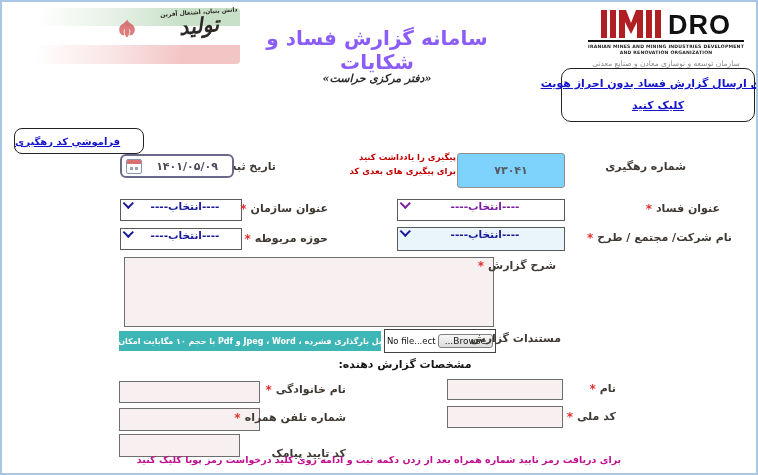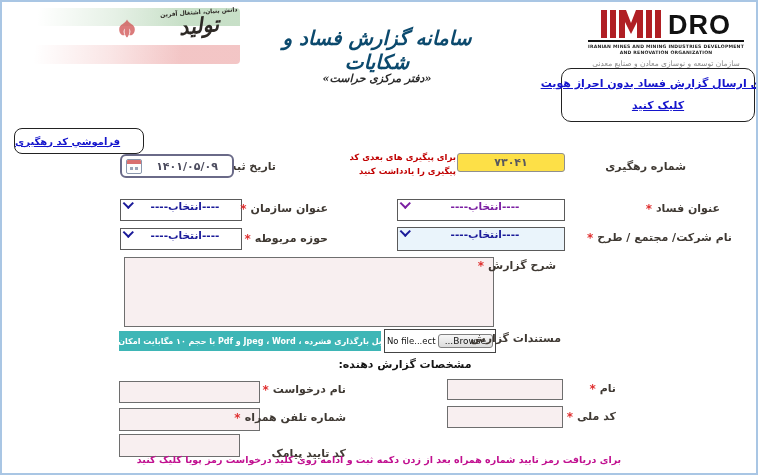--- a/index.html
+++ b/index.html
@@ -13,22 +13,22 @@
     background:linear-gradient(180deg,rgba(70,150,70,.30) 0 33%,rgba(255,255,255,.95) 33% 66%,rgba(215,65,65,.30) 66% 100%);
     border-radius:4px;}
   .flag::after{content:"";position:absolute;inset:0;
     background:linear-gradient(95deg,#fff 0 12%,rgba(255,255,255,.55) 45%,rgba(255,255,255,0) 75%);}
   .emblem{position:absolute;left:104px;top:9px;width:26px;height:26px;z-index:2;opacity:.75;}
   .slogan{position:absolute;right:2px;top:0;z-index:2;text-align:center;color:#2e2a26;direction:rtl;}
   .slogan-small{font-size:6px;font-weight:bold;transform:rotate(-4deg);}
   .slogan-main{font-size:21px;font-weight:bold;font-style:italic;transform:rotate(-6deg);margin-top:-2px;
     font-family:"DejaVu Serif","DejaVu Sans",serif;}
   .title-main{position:absolute;left:250px;top:24px;width:250px;text-align:center;direction:rtl;
-    font-family:"DejaVu Serif","DejaVu Sans",serif;font-style:italic;font-weight:bold;
-    font-size:20px;color:#0c4a6e;}
+    font-family:"DejaVu Serif","DejaVu Sans",serif;font-weight:bold;
+    font-size:20px;color:#8b5cf6;}
   .title-sub{position:absolute;left:290px;top:70px;width:170px;text-align:center;direction:rtl;
     font-family:"DejaVu Serif","DejaVu Sans",serif;font-style:italic;font-weight:bold;
     font-size:11px;color:#2a2a2a;}
   .imidro{position:absolute;right:10px;top:6px;width:160px;text-align:center;}
   .imidro-mark{display:flex;align-items:flex-end;justify-content:center;gap:3px;height:30px;}
   .dro{font-size:27px;line-height:26px;font-weight:bold;letter-spacing:1px;color:#111;
     font-family:"Liberation Sans","DejaVu Sans",sans-serif;}
   .imidro-rule{height:2px;background:#111;margin:2px 2px 2px 2px;}
   .imidro-en{font-size:4.6px;font-weight:bold;color:#222;letter-spacing:.2px;line-height:1.4;}
   .imidro-fa{font-size:7.5px;color:#8a8a8a;direction:rtl;margin-top:2px;}
@@ -38,22 +38,22 @@
     color:#1414cc;direction:rtl;cursor:pointer;}
   .btn span{text-decoration:underline;font-weight:bold;white-space:nowrap;}
   .btn-status{left:14px;top:68px;width:188px;height:42px;font-size:10.5px;}
   .btn-anon{left:559px;top:66px;width:192px;height:52px;font-size:11px;line-height:2;}
   .btn-forgot{left:12px;top:126px;width:128px;height:24px;font-size:10px;border-radius:8px;align-items:flex-end;}
   
   .lblg{position:absolute;direction:rtl;display:flex;align-items:center;gap:4px;
     font-size:11px;font-weight:bold;color:#3f3933;white-space:nowrap;}
   .star{color:#e03030;font-size:12px;line-height:10px;}
   
-  .track{position:absolute;left:455px;top:151px;width:108px;height:19px;box-sizing:border-box;
-    background:#fde047;border:1px solid #8f8f8f;border-radius:3px;
+  .track{position:absolute;left:455px;top:151px;width:108px;height:35px;box-sizing:border-box;
+    background:#7dd3fc;border:1px solid #8f8f8f;border-radius:3px;
     display:flex;align-items:center;justify-content:center;
     color:#58585f;font-size:11px;font-weight:bold;}
   .rednote{position:absolute;left:328px;top:149px;width:126px;direction:rtl;text-align:right;
     font-size:8.5px;font-weight:bold;color:#c00000;line-height:1.6;}
   .dateinput{position:absolute;left:118px;top:152px;width:114px;height:24px;box-sizing:border-box;
     background:#fff;border:2px solid #6a6a88;border-radius:6px;
     display:flex;align-items:center;gap:4px;padding:0 4px;}
   .cal{width:14px;height:13px;border:1px solid #8a97ad;background:#fdfdfd;border-radius:2px;position:relative;}
   .cal::before{content:"";position:absolute;left:0;top:0;right:0;height:4px;background:#d97070;border-radius:1px 1px 0 0;}
   .cal::after{content:"";position:absolute;left:3px;top:7px;width:3px;height:3px;background:#9aa4b8;
@@ -122,22 +122,22 @@
   </div>
   <div class="btn btn-forgot">
     <span>فراموشي کد رهگیری</span>
   </div>
 
   <div class="lblg" style="right:70px;top:158px;">
     <span>شماره رهگیری</span>
   </div>
   <div class="track">۷۳۰۴۱</div>
   <div class="rednote">
+    <div>پیگیری را یادداشت کنید</div>
     <div>برای پیگیری های بعدی کد</div>
-    <div>پیگیری را یادداشت کنید</div>
   </div>
   <div class="lblg" style="right:480px;top:158px;">
     <span>تاریخ ثبت</span>
   </div>
   <div class="dateinput">
     <div class="cal"></div>
     <span class="dateval">۱۴۰۱/۰۵/۰۹</span>
   </div>
 
   <div class="sel" style="left:395px;top:197px;width:168px;color:#7b1fa2;">
@@ -193,21 +193,21 @@
 
   <div class="heading">مشخصات گزارش دهنده:</div>
 
   <div class="pin" style="left:445px;top:377px;width:116px;height:21px;"></div>
   <div class="lblg" style="right:140px;top:380px;">
     <span>نام</span>
     <span class="star">*</span>
   </div>
   <div class="pin" style="left:117px;top:379px;width:141px;height:22px;"></div>
   <div class="lblg" style="right:410px;top:381px;">
-    <span>نام درخواست</span>
+    <span>نام خانوادگی</span>
     <span class="star">*</span>
   </div>
 
   <div class="pin" style="left:445px;top:404px;width:116px;height:22px;"></div>
   <div class="lblg" style="right:140px;top:408px;">
     <span>کد ملی</span>
     <span class="star">*</span>
   </div>
   <div class="pin" style="left:117px;top:406px;width:141px;height:23px;"></div>
   <div class="lblg" style="right:410px;top:409px;">

